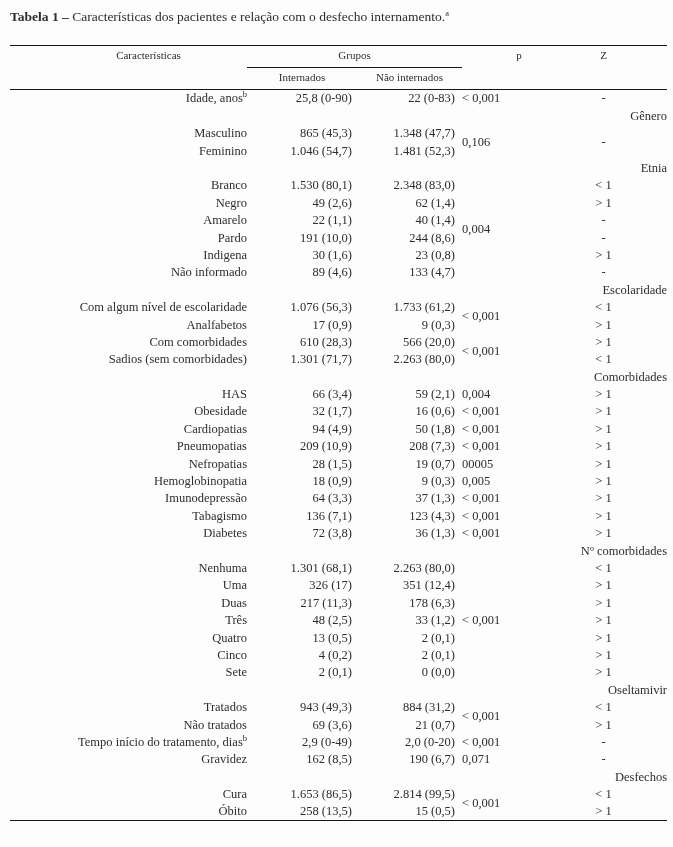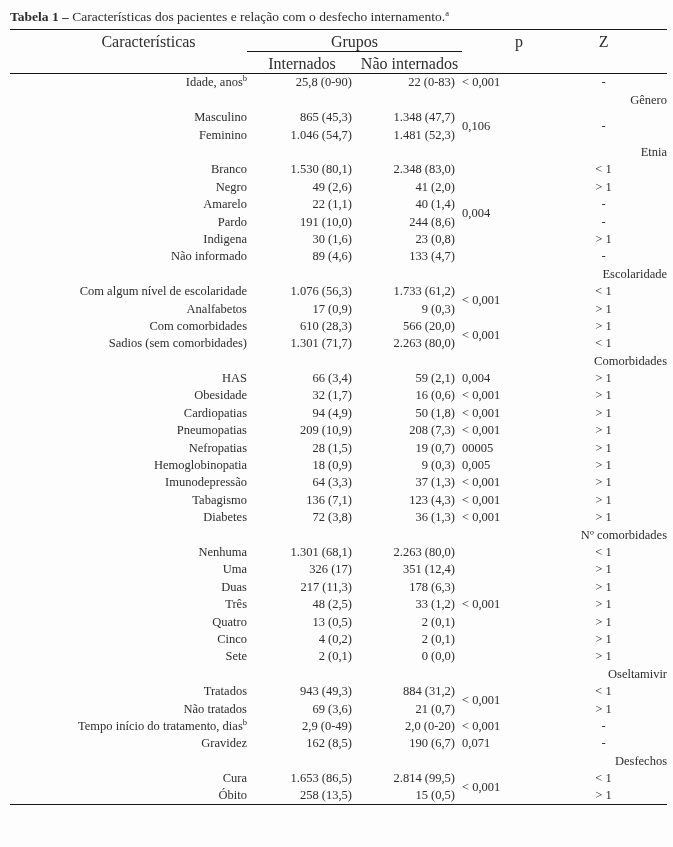--- a/index.html
+++ b/index.html
@@ -1,29 +1,29 @@
 <!DOCTYPE html>
 <html><head>
 <meta charset="utf-8">
 <style>
   html,body{margin:0;padding:0;}
   body{
     width:673px;height:847px;overflow:hidden;background:#fdfdfd;
     font-family:"Liberation Serif", serif;color:#2d2d2d;
   }
   .page{box-sizing:border-box;width:673px;height:847px;padding:6px 6px 0 10px;}
-  .title{font-size:13.5px;line-height:19px;margin:1px 0 3px 0;white-space:nowrap;}
+  .title{font-size:13.5px;line-height:19px;margin:1px 0 19px 0;white-space:nowrap;}
   .title .t-label{font-weight:bold;}
   sup{font-size:8.5px;line-height:0;}
   table{
     border-collapse:collapse;table-layout:fixed;width:657px;
     border-top:1.5px solid #161616;
   }
   thead th{
-    font-size:16px;font-weight:normal;text-align:center;
+    font-size:11px;font-weight:normal;text-align:center;
     height:18px;padding:0;vertical-align:top;padding-top:3px;line-height:1.1;
     white-space:nowrap;overflow:visible;
   }
   th.col-label{padding-left:40px;}
   th.col-p{padding-left:14px;}
   th.col-z{padding-right:22px;}
   th.groups{border-bottom:1px solid #161616;}
   tbody{border-top:1.5px solid #161616;border-bottom:1.5px solid #161616;}
   tbody td{
     font-size:12.5px;height:17.4px;padding:0;vertical-align:middle;
@@ -95,21 +95,21 @@
         <tr>
           <td class="c-label indent">Branco</td>
           <td class="c-num">1.530 (80,1)</td>
           <td class="c-num c-nao">2.348 (83,0)</td>
           <td class="c-p" rowspan="6">0,004</td>
           <td class="c-z" rowspan="1">&lt; 1</td>
         </tr>
         <tr>
           <td class="c-label indent">Negro</td>
           <td class="c-num">49 (2,6)</td>
-          <td class="c-num c-nao">41 (2,0)</td>
+          <td class="c-num c-nao">62 (1,4)</td>
           <td class="c-z" rowspan="1">&gt; 1</td>
         </tr>
         <tr>
           <td class="c-label indent">Amarelo</td>
           <td class="c-num">22 (1,1)</td>
           <td class="c-num c-nao">40 (1,4)</td>
           <td class="c-z" rowspan="1">-</td>
         </tr>
         <tr>
           <td class="c-label indent">Pardo</td>

